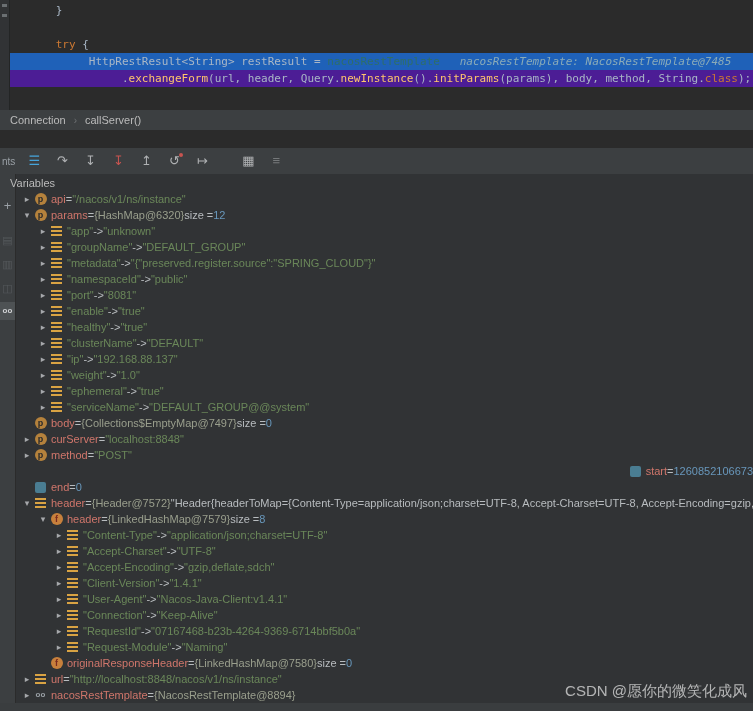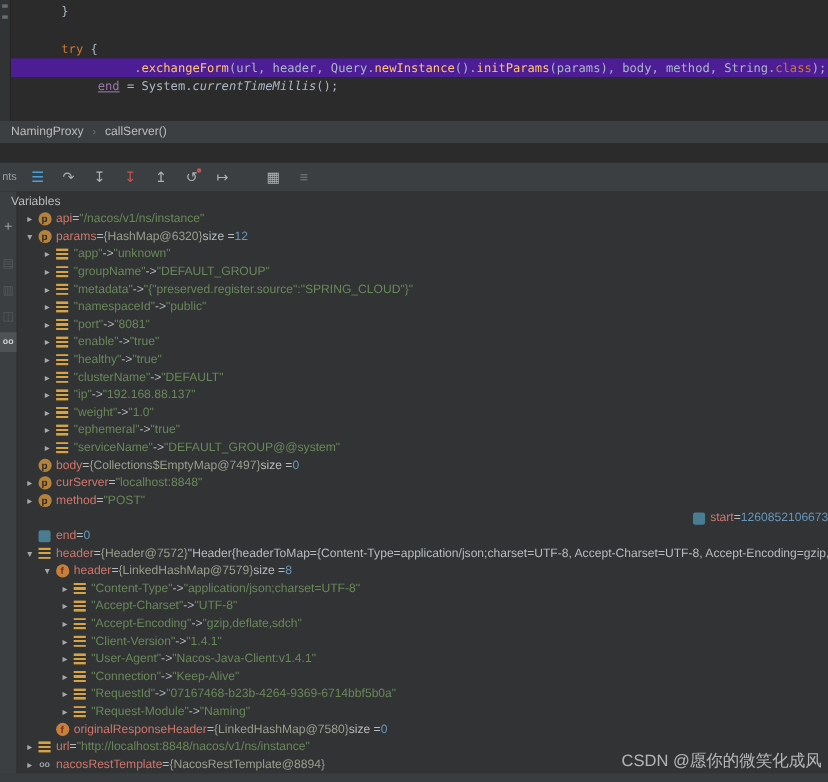--- a/index.html
+++ b/index.html
@@ -71,31 +71,31 @@
   .watermark{position:absolute;right:6px;top:682px;font-size:15px;color:rgba(230,230,230,0.72);}
 </style>
 </head>
 <body>
 
 <div class="editor">
   <div id="code-lines">
       <div class="code-line"><span class="t-plain">      }</span></div>
       <div class="code-line"><span class="t-plain"></span></div>
       <div class="code-line"><span class="t-plain">      </span><span class="t-kw">try</span><span class="t-plain"> {</span></div>
+      <div class="code-line hl-exec"><span class="t-plain">           HttpRestResult&lt;String&gt; restResult = </span><span class="t-dim">nacosRestTemplate</span><span class="t-hint">   nacosRestTemplate: NacosRestTemplate@7485</span></div>
       <div class="code-line hl-stmt"><span class="t-plain">                .</span><span class="t-method">exchangeForm</span><span class="t-plain">(url, header, Query.</span><span class="t-method">newInstance</span><span class="t-plain">().</span><span class="t-method">initParams</span><span class="t-plain">(params), body, method, String.</span><span class="t-kw">class</span><span class="t-plain">);</span></div>
-      <div class="code-line"><span class="t-plain">           </span><span class="t-field">end</span><span class="t-plain"> = System.</span><span class="t-italic">currentTimeMillis</span><span class="t-plain">();</span></div>
     </div>
   <div class="editor-gutter">
     <div class="gutter-mark" style="top:4px"></div>
     <div class="gutter-mark" style="top:14px"></div>
   </div>
 </div>
 
 <div class="frames-bar">
-  <span>NamingProxy</span>
+  <span>Connection</span>
   <span class="crumb-sep">›</span>
   <span>callServer()</span>
 </div>
 
 <div class="dark-gap"></div>
 
 <div class="debug-toolbar">
   <span class="partial-label">nts</span>
   <span id="toolbar-icons" style="display:flex;align-items:center;gap:6px;">
       <span class="tb-icon accent">☰</span>

